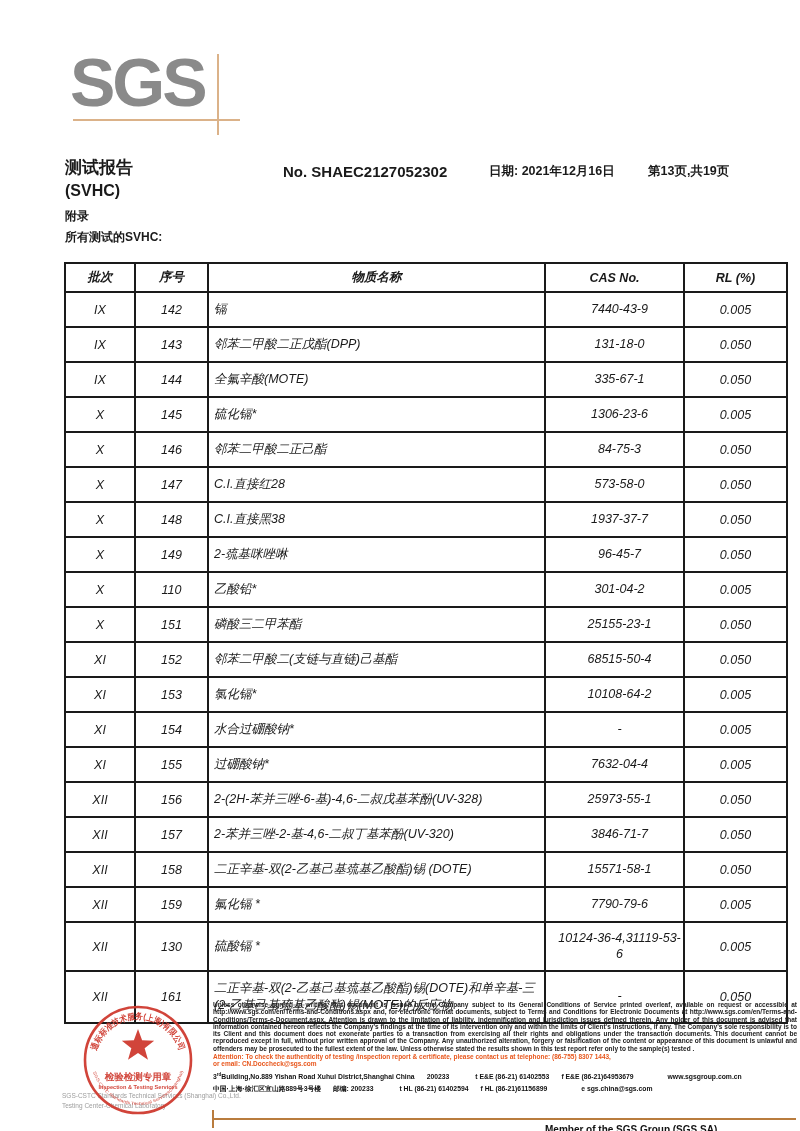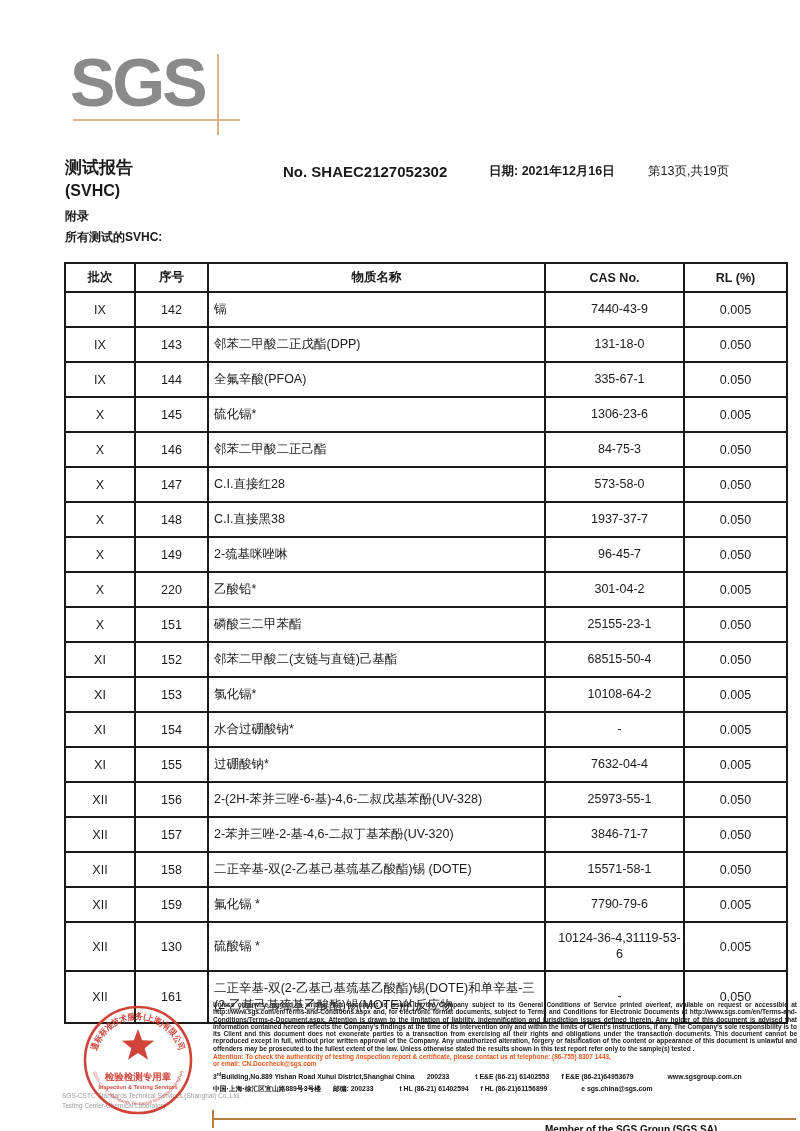--- a/index.html
+++ b/index.html
@@ -10,27 +10,27 @@
   .logo-text { position: absolute; left: 70px; top: 32px; font-size: 68px; font-weight: 700;
                color: #8a8a8a; letter-spacing: -3px; line-height: 1; }
   .logo-hline { position: absolute; left: 73px; top: 103px; width: 167px; height: 2px; background: #dbb289; }
   .logo-vline { position: absolute; left: 217px; top: 38px; width: 2px; height: 81px; background: #dbb289; }
 
   
   .title       { position: absolute; left: 65px; top: 140px; font-size: 17px; font-weight: 700; }
   .title-sub   { position: absolute; left: 65px; top: 166px; font-size: 16px; font-weight: 700; }
   .report-no   { position: absolute; left: 283px; top: 147px; font-size: 15px; font-weight: 700; }
   .report-date { position: absolute; left: 489px; top: 147px; font-size: 12.5px; font-weight: 700; }
-  .page-count  { position: absolute; left: 648px; top: 147px; font-size: 12.5px; font-weight: 400; }
+  .page-count  { position: absolute; left: 648px; top: 147px; font-size: 12.5px; font-weight: 700; }
   .appendix    { position: absolute; left: 65px; top: 192px; font-size: 12px; font-weight: 700; }
   .svhc-label  { position: absolute; left: 65px; top: 213px; font-size: 12px; font-weight: 700; text-align: center; }
 
   
   .tbl-wrap { position: absolute; left: 64px; top: 246px; width: 722px; }
-  table { border-collapse: collapse; width: 100%; table-layout: fixed; }
+  table { border-collapse: collapse; width: 100%; table-layout: fixed; font-style: italic; }
   th, td { border: 2px solid #1a1a1a; font-size: 12.5px; vertical-align: middle; }
   th { font-weight: 700; text-align: center; padding: 5px 2px; }
   td { padding: 8px 4px; text-align: center; }
   td.name { text-align: left; padding-left: 5px; padding-right: 6px; }
   td.cas  { word-break: break-all; line-height: 1.25; padding-left: 12px; padding-right: 2px; }
 
   
   .stamp { position: absolute; left: 78px; top: 984px; width: 120px; height: 120px; z-index: 2; opacity: 0.95; }
   .gray-co { position: absolute; left: 62px; font-size: 6.5px; color: #9d9d9d; white-space: nowrap; z-index: 1; }
   .gray-co.l1 { top: 1076px; }
@@ -97,21 +97,21 @@
           <tr>
             <td>IX</td>
             <td>143</td>
             <td class="name">邻苯二甲酸二正戊酯(DPP)</td>
             <td class="cas">131-18-0</td>
             <td>0.050</td>
           </tr>
           <tr>
             <td>IX</td>
             <td>144</td>
-            <td class="name">全氟辛酸(PFOA)</td>
+            <td class="name">全氟辛酸(MOTE)</td>
             <td class="cas">335-67-1</td>
             <td>0.050</td>
           </tr>
           <tr>
             <td>X</td>
             <td>145</td>
             <td class="name">硫化镉*</td>
             <td class="cas">1306-23-6</td>
             <td>0.005</td>
           </tr>
@@ -138,21 +138,21 @@
           </tr>
           <tr>
             <td>X</td>
             <td>149</td>
             <td class="name">2-巯基咪唑啉</td>
             <td class="cas">96-45-7</td>
             <td>0.050</td>
           </tr>
           <tr>
             <td>X</td>
-            <td>220</td>
+            <td>110</td>
             <td class="name">乙酸铅*</td>
             <td class="cas">301-04-2</td>
             <td>0.005</td>
           </tr>
           <tr>
             <td>X</td>
             <td>151</td>
             <td class="name">磷酸三二甲苯酯</td>
             <td class="cas">25155-23-1</td>
             <td>0.050</td>

